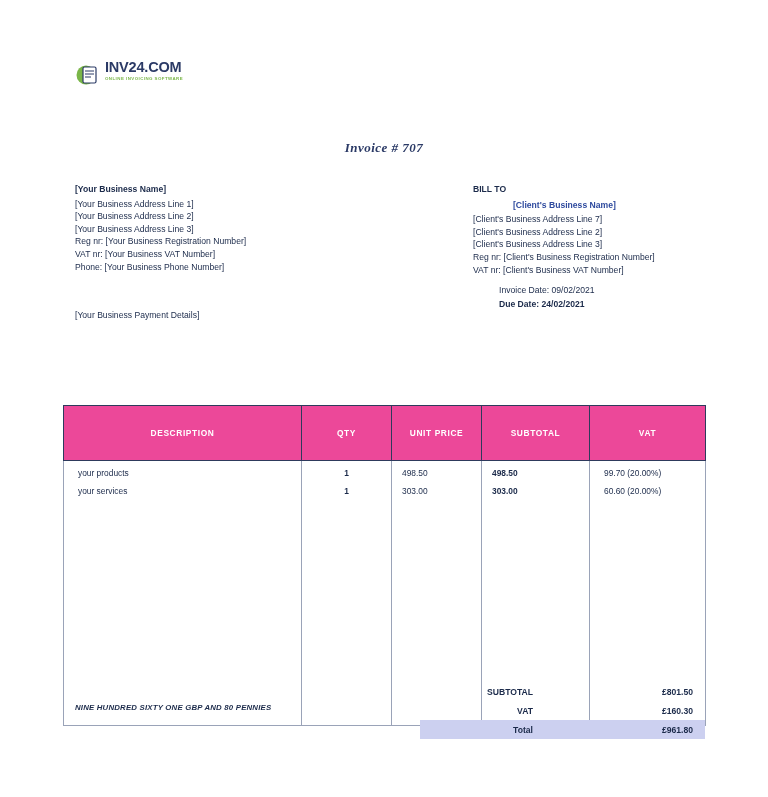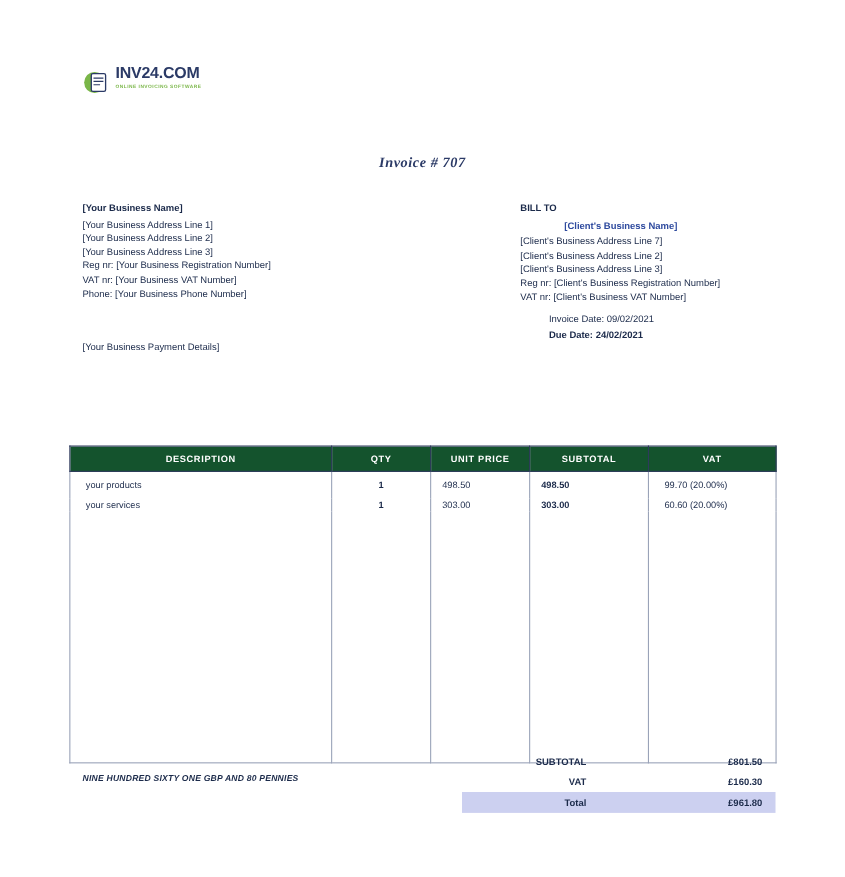--- a/index.html
+++ b/index.html
@@ -127,26 +127,26 @@
   
   .items-table {
     position: absolute;
     left: 63px;
     top: 405px;
     width: 642px;
     border-collapse: collapse;
     table-layout: fixed;
   }
   .items-table thead th {
-    background: #14532d;
+    background: #ec4899;
     color: #ffffff;
     font-size: 8.4px;
     font-weight: bold;
     letter-spacing: 0.6px;
-    padding: 6px 0;
+    padding: 22px 0;
     border: 1px solid #2e3a5c;
   }
   .items-table tbody td {
     border-left: 1px solid #9aa3b8;
     border-right: 1px solid #9aa3b8;
     font-size: 8.4px;
     color: #1b2a4a;
     padding: 0;
     vertical-align: top;
   }

